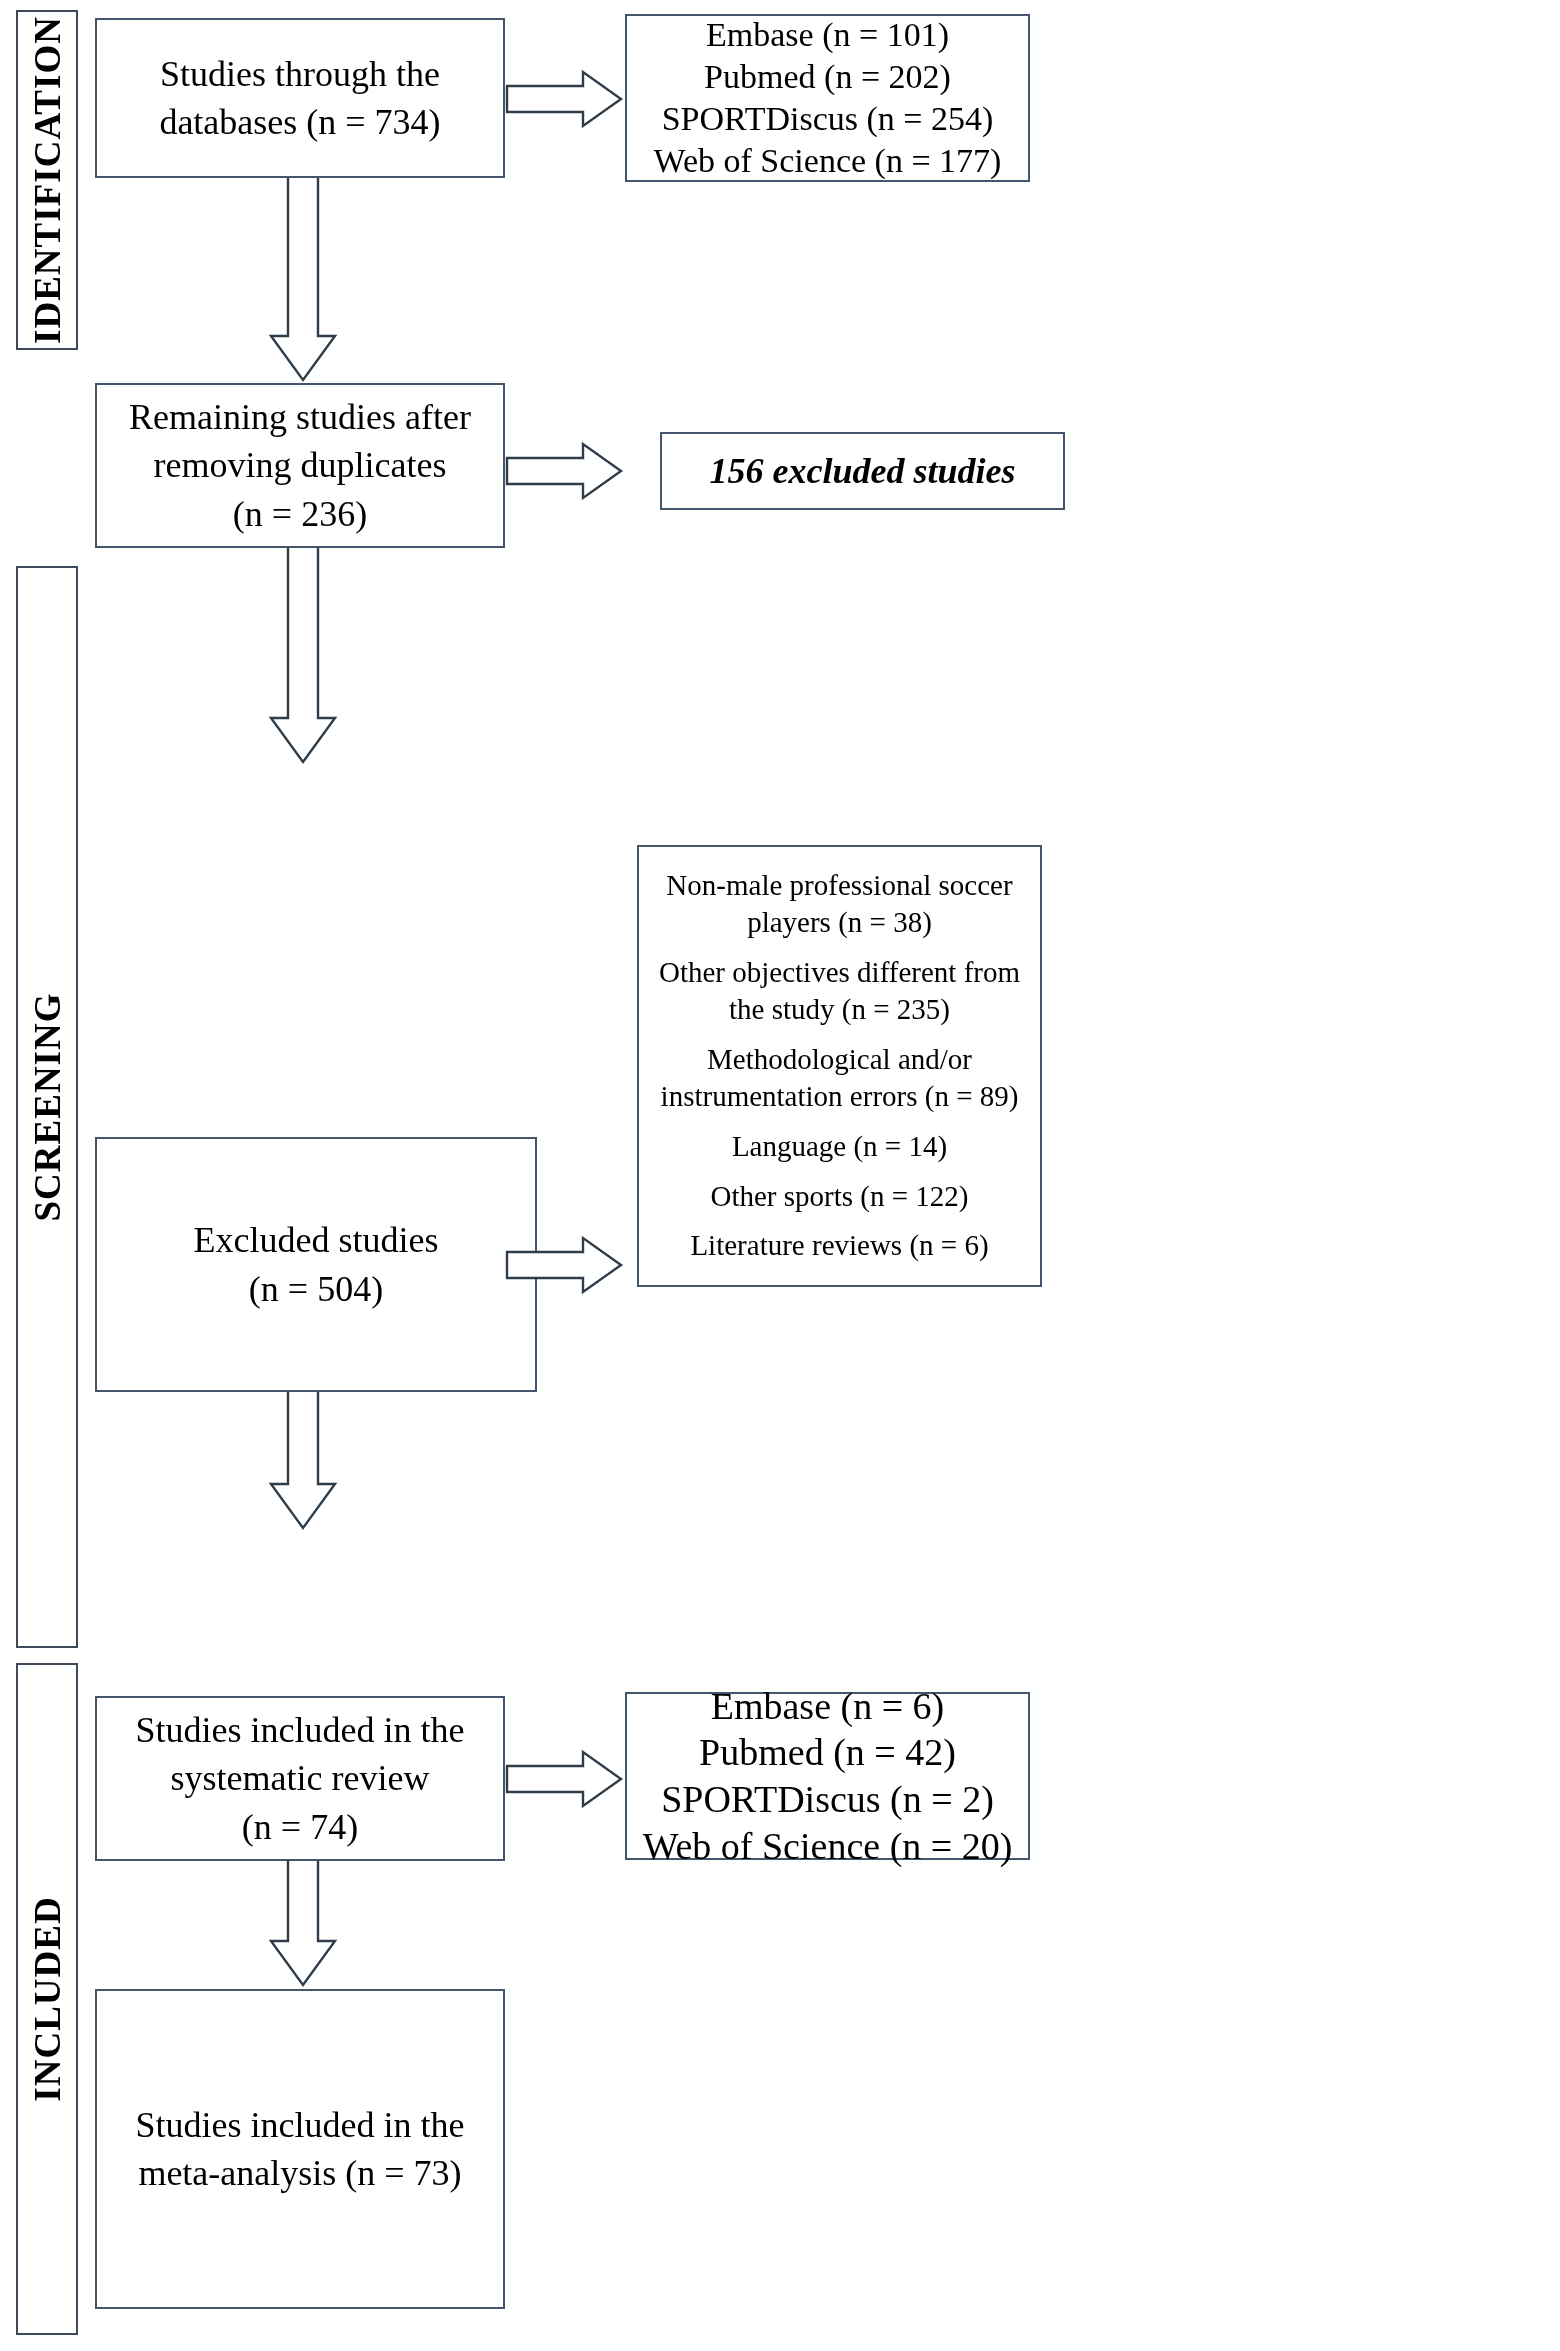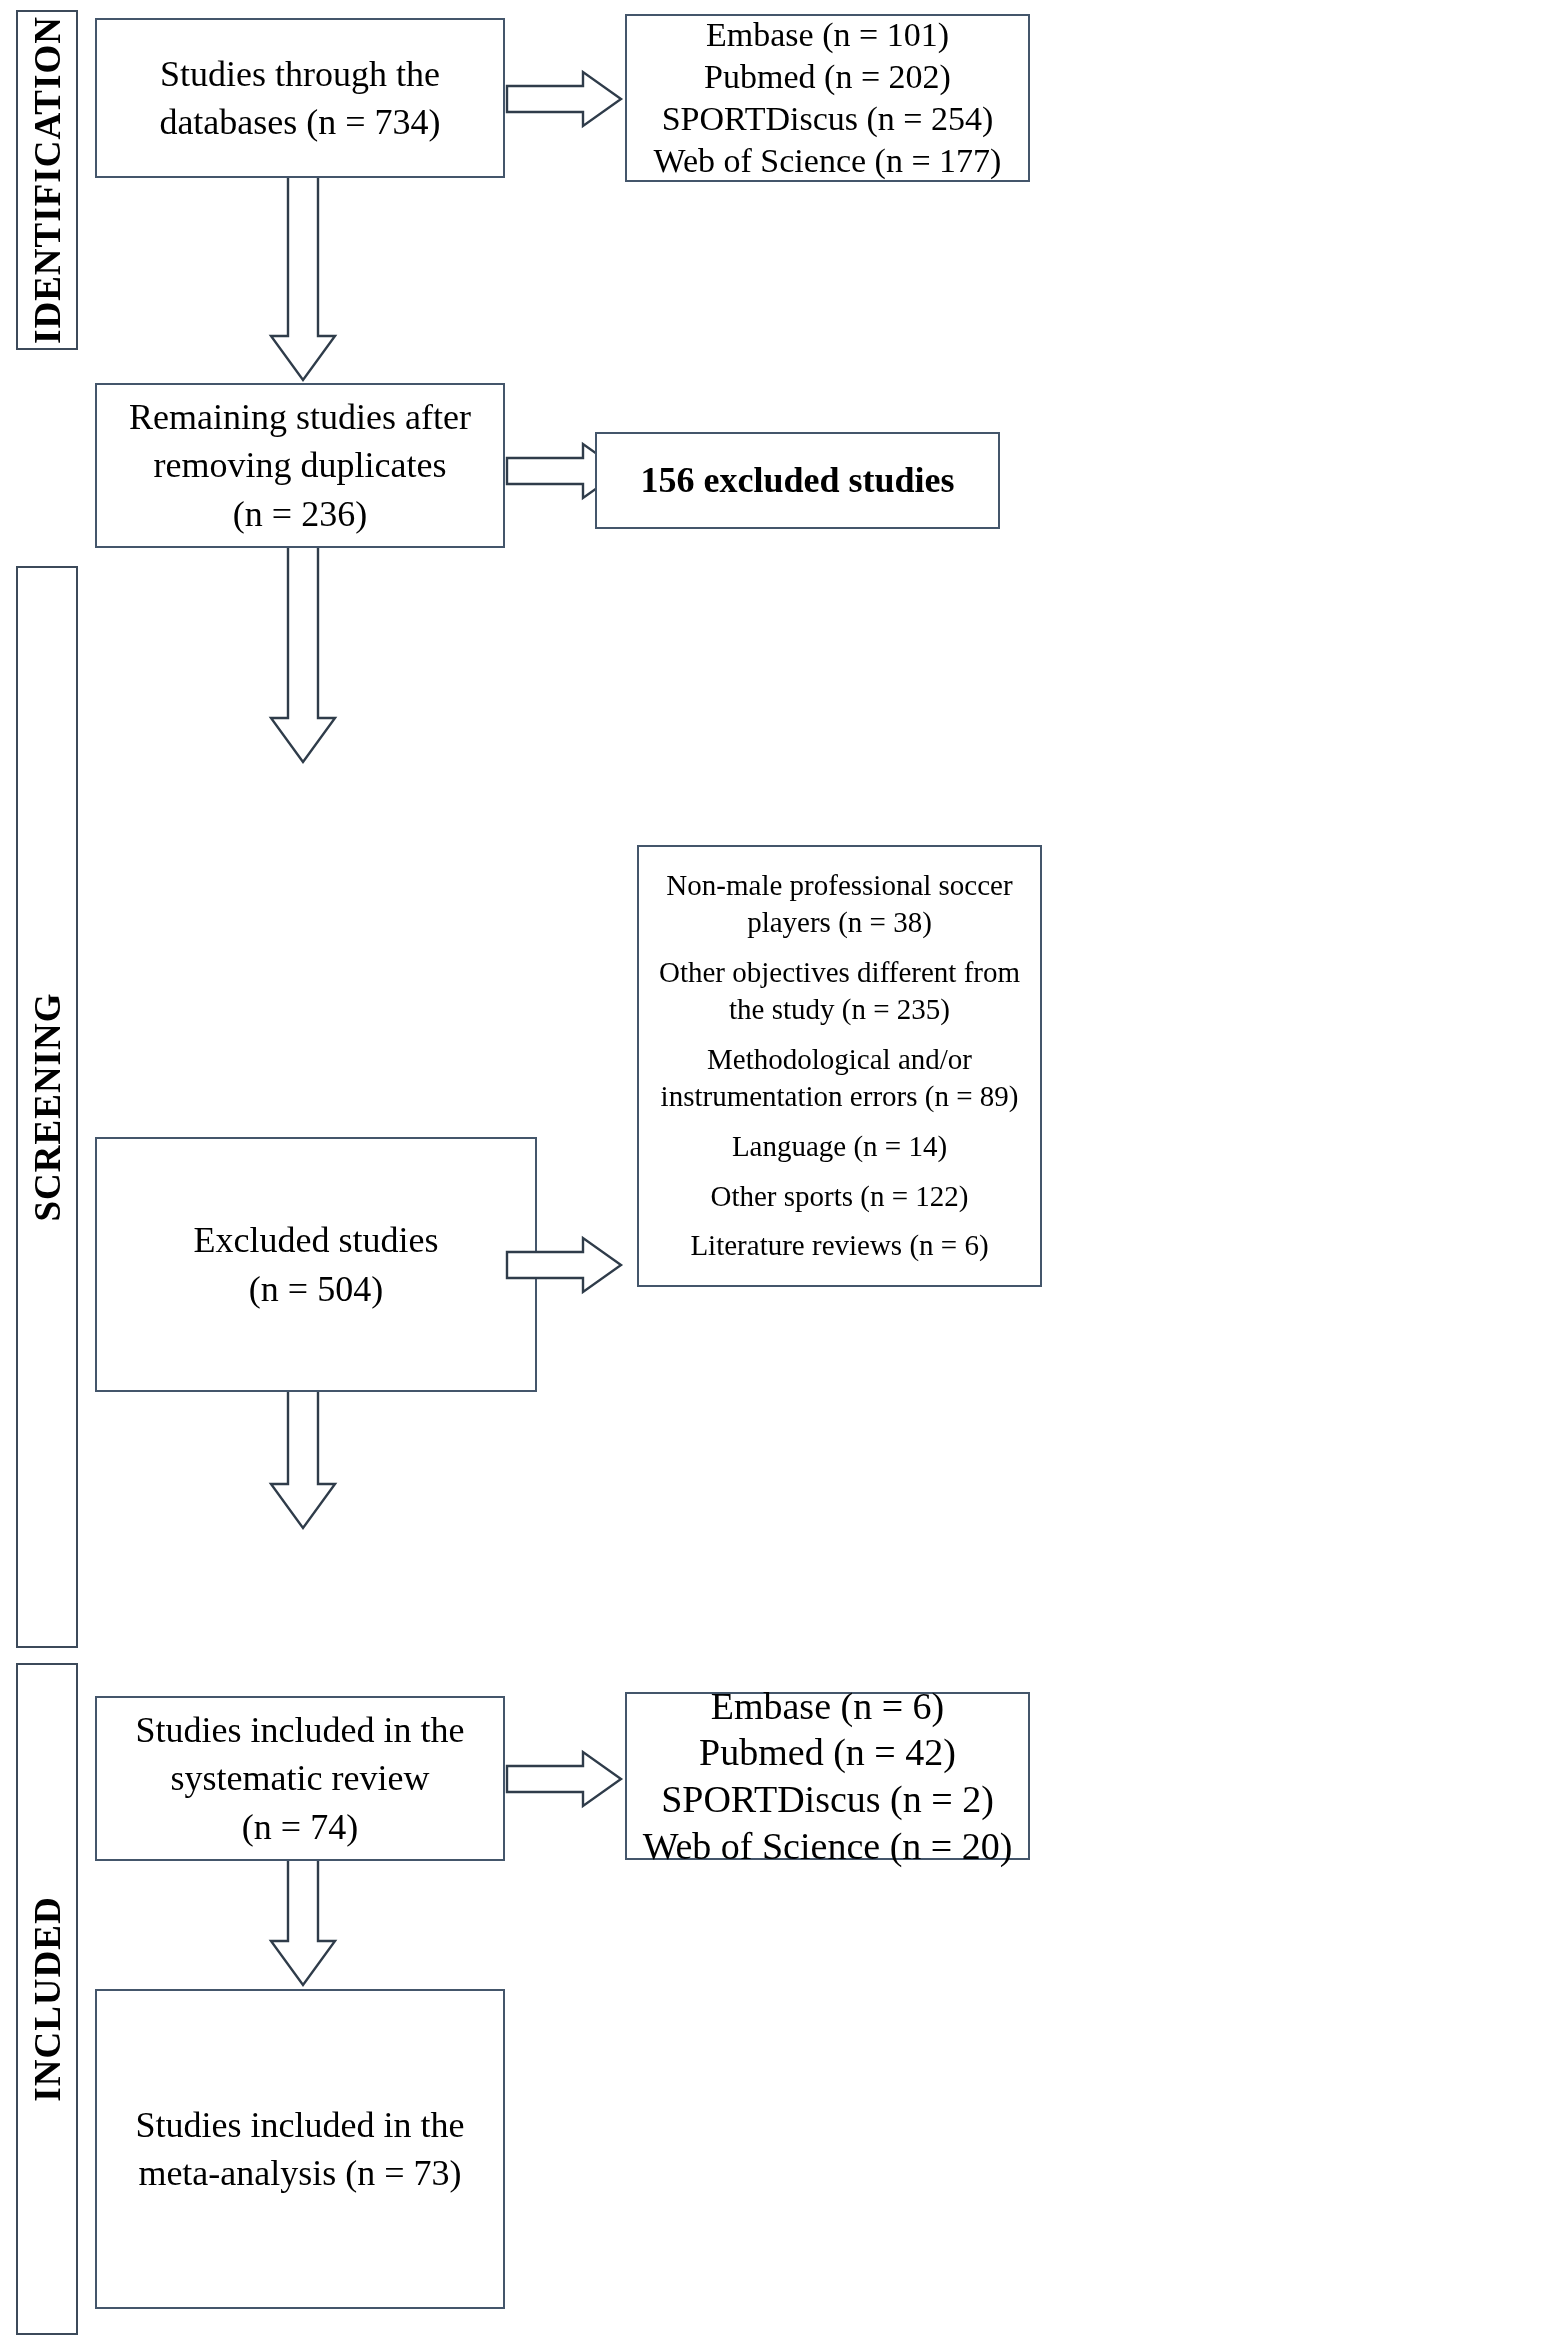--- a/index.html
+++ b/index.html
@@ -126,21 +126,21 @@
       <span class="line">(n = 236)</span>
     </span>
   </div>
 
   <div class="arrow" style="left:505px; top:440px; width:120px; height:62px;">
     <svg width="120" height="62" viewBox="0 0 120 62">
       <path d="M 2,18 L 78,18 L 78,4 L 116,31 L 78,58 L 78,44 L 2,44 Z" fill="#ffffff" stroke="#2f3c4a" stroke-width="2.4" stroke-linejoin="miter"></path>
     </svg>
   </div>
 
-  <div class="flow-box bold" style="left:595px; top:432px; width:405px; height:97px;">
+  <div class="flow-box bold" style="left:660px; top:432px; width:405px; height:78px;font-style:italic;">
     <span class="lines">
       <span class="line">156 excluded studies</span>
     </span>
   </div>
 
   <div class="arrow" style="left:265px; top:548px; width:76px; height:218px;">
     <svg width="76" height="218" viewBox="0 0 76 218">
       <path d="M 23,0 L 23,170 L 6,170 L 38,214 L 70,170 L 53,170 L 53,0" fill="#ffffff" stroke="#2f3c4a" stroke-width="2.4" stroke-linejoin="miter"></path>
     </svg>
   </div>

